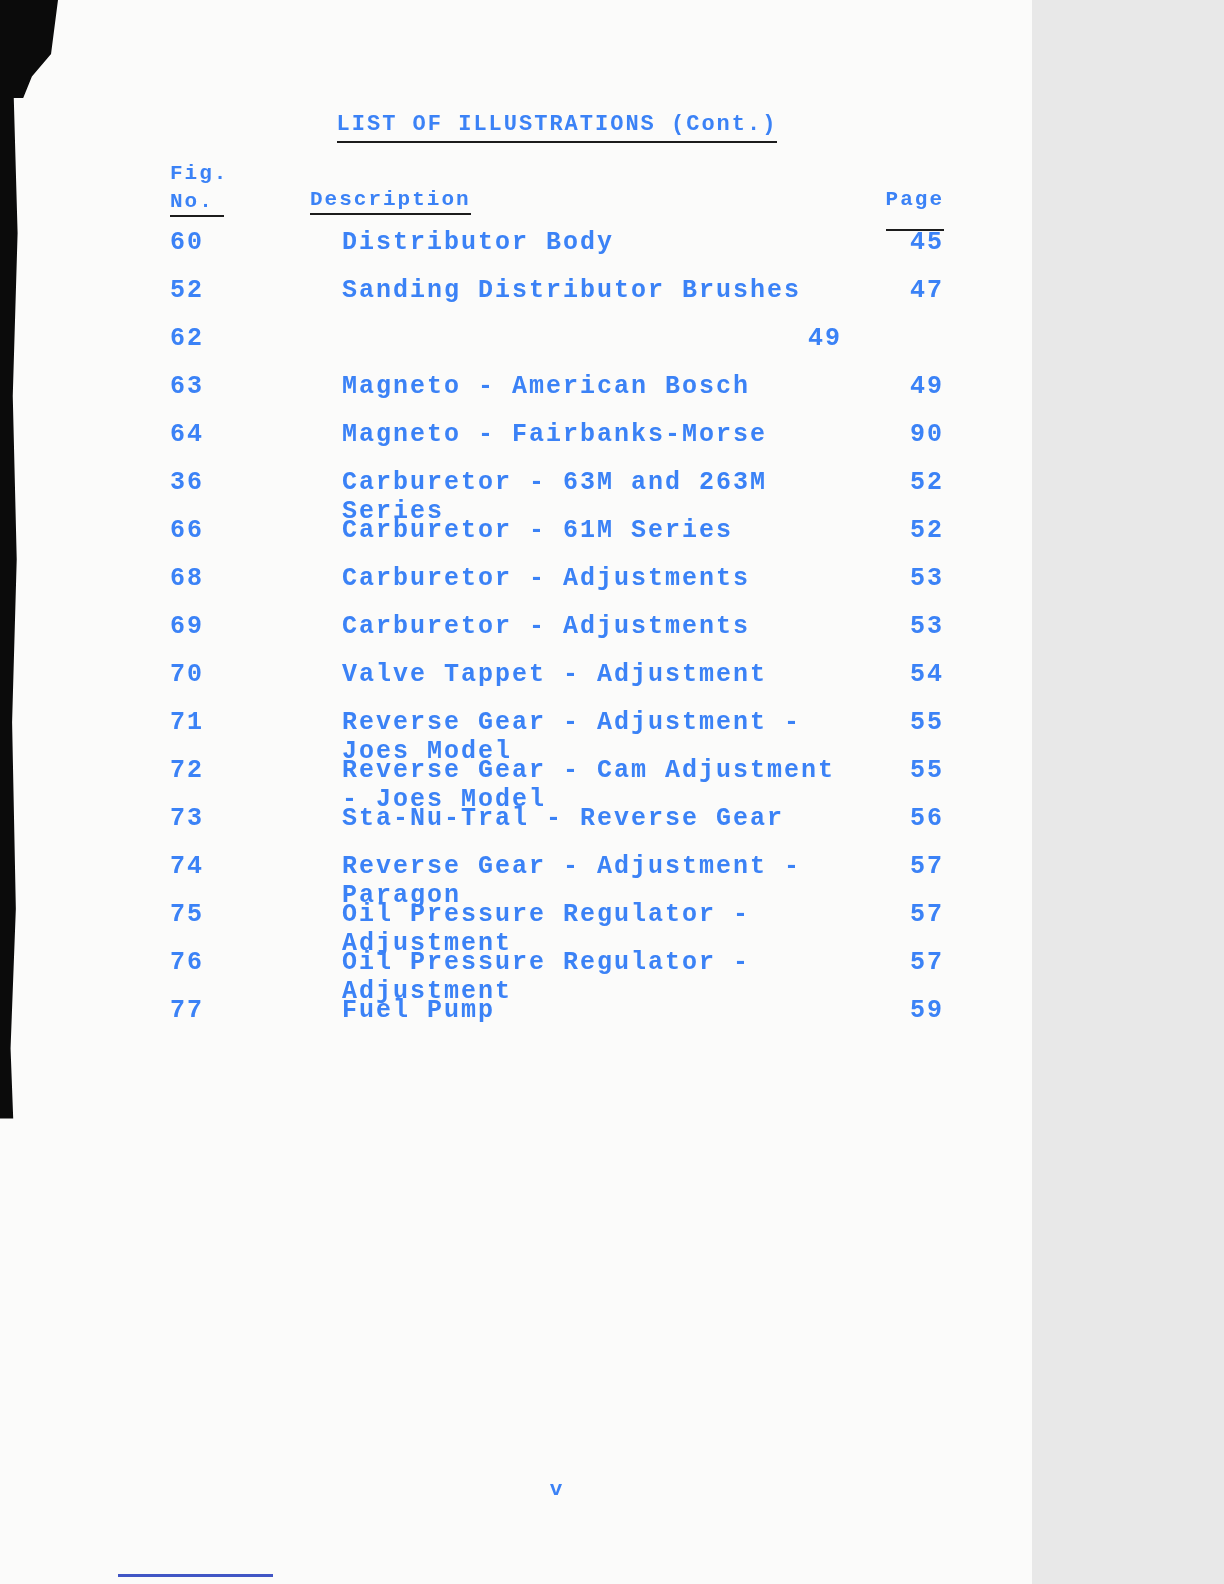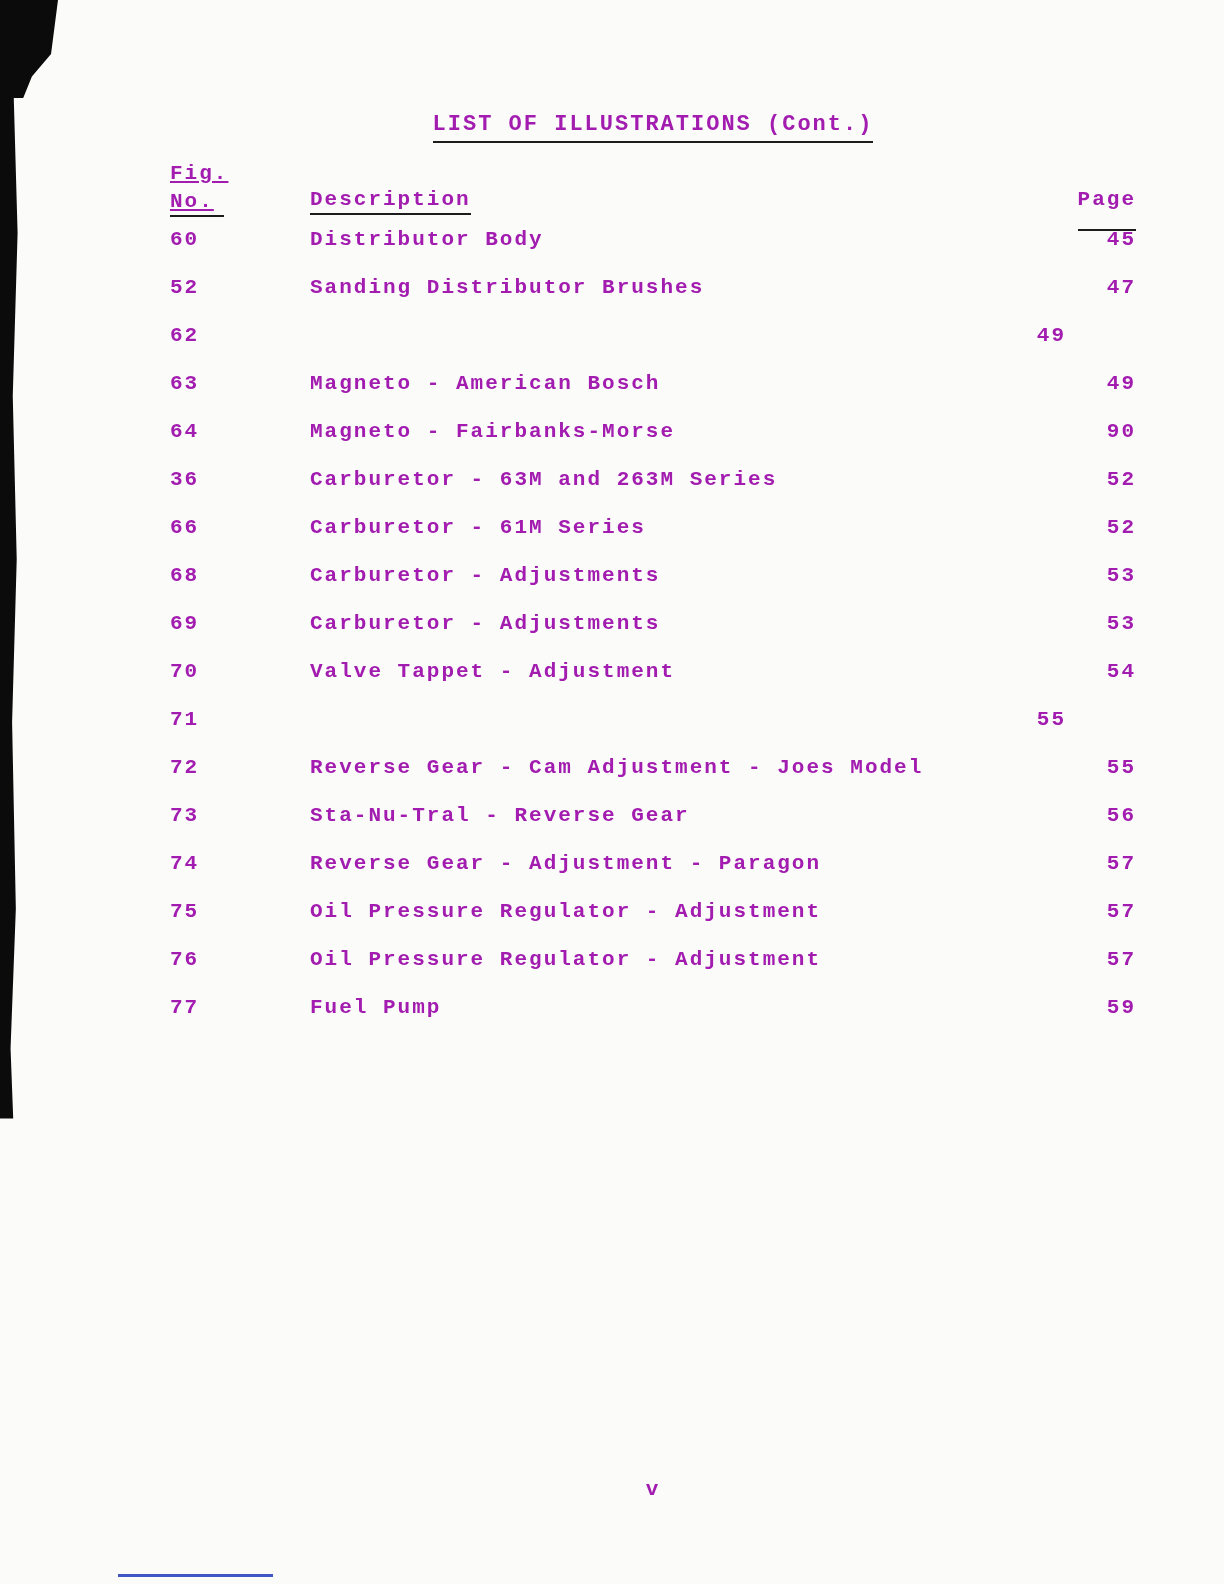--- a/index.html
+++ b/index.html
@@ -2,26 +2,26 @@
 <html><head>
 <meta charset="utf-8">
 <style>
   html, body {
     margin: 0;
     padding: 0;
     background: #e8e8e8;
   }
   .page {
     position: relative;
-    width: 1224px;
+    width: 1032px;
     height: 1584px;
     background: #fbfbfa;
     overflow: hidden;
     font-family: "Liberation Mono", "DejaVu Sans Mono", monospace;
-    color: #a21caf;
+    color: #3b82f6;
     font-weight: 700;
   }
 
   
   .scan-strip {
     position: absolute;
     left: 0; top: 0;
     width: 22px;
     height: 1165px;
     background: #0b0b0b;
@@ -67,21 +67,20 @@
     right: 88px;
     top: 160px;
   }
   .head .fig-lines {
     position: absolute;
     left: 0;
     top: 0;
     font-size: 21px;
     letter-spacing: 2px;
     line-height: 28px;
-    text-decoration: underline;
   }
   .head .fig-lines .u {
     border-bottom: 2px solid #1c1c1c;
     padding-bottom: 2px;
     padding-right: 10px;
   }
   .head .desc-h {
     position: absolute;
     left: 140px;
     top: 28px;
@@ -105,22 +104,23 @@
     position: absolute;
     left: 170px;
     right: 88px;
     top: 228px;
   }
   .row {
     display: grid;
     grid-template-columns: 140px 1fr 70px;
     height: 48px;
     align-items: start;
-    font-size: 21px;
-    letter-spacing: 2px;
+    font-size: 25px;
+    letter-spacing: 2px;
+    gap: 32px;
   }
   .row .pg {
     text-align: right;
   }
 
   
   .footer {
     position: absolute;
     left: 170px;
     right: 88px;
@@ -197,20 +197,21 @@
       <span class="desc">Carburetor - Adjustments</span>
       <span class="pg">53</span>
     </div>
     <div class="row">
       <span class="fig">70</span>
       <span class="desc">Valve Tappet - Adjustment</span>
       <span class="pg">54</span>
     </div>
     <div class="row">
       <span class="fig">71</span>
+      <span class="desc">Reverse Gear - Adjustment - Joes Model</span>
       <span class="pg">55</span>
     </div>
     <div class="row">
       <span class="fig">72</span>
       <span class="desc">Reverse Gear - Cam Adjustment - Joes Model</span>
       <span class="pg">55</span>
     </div>
     <div class="row">
       <span class="fig">73</span>
       <span class="desc">Sta-Nu-Tral - Reverse Gear</span>

